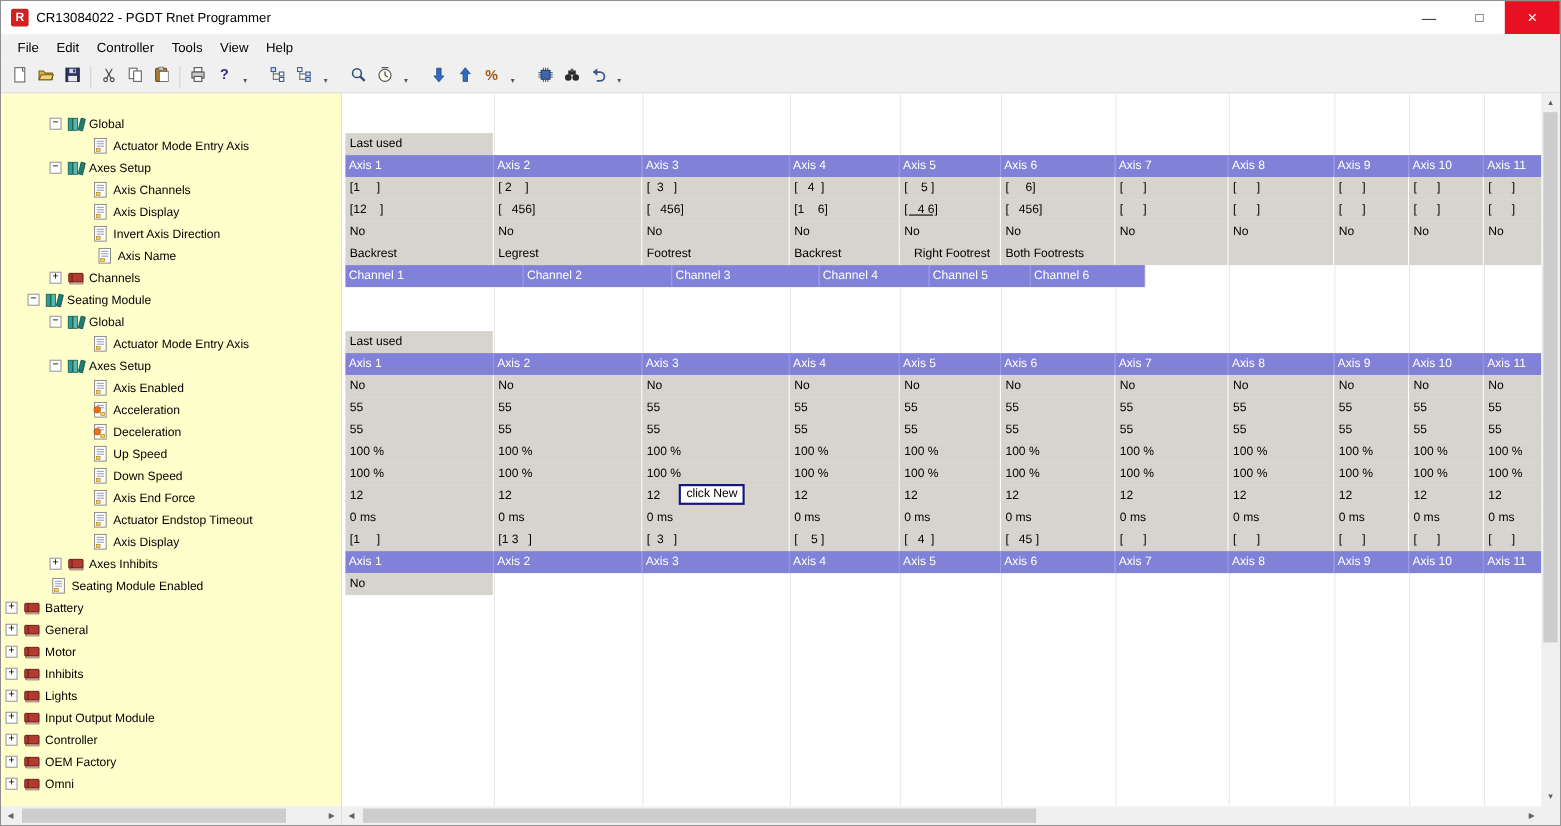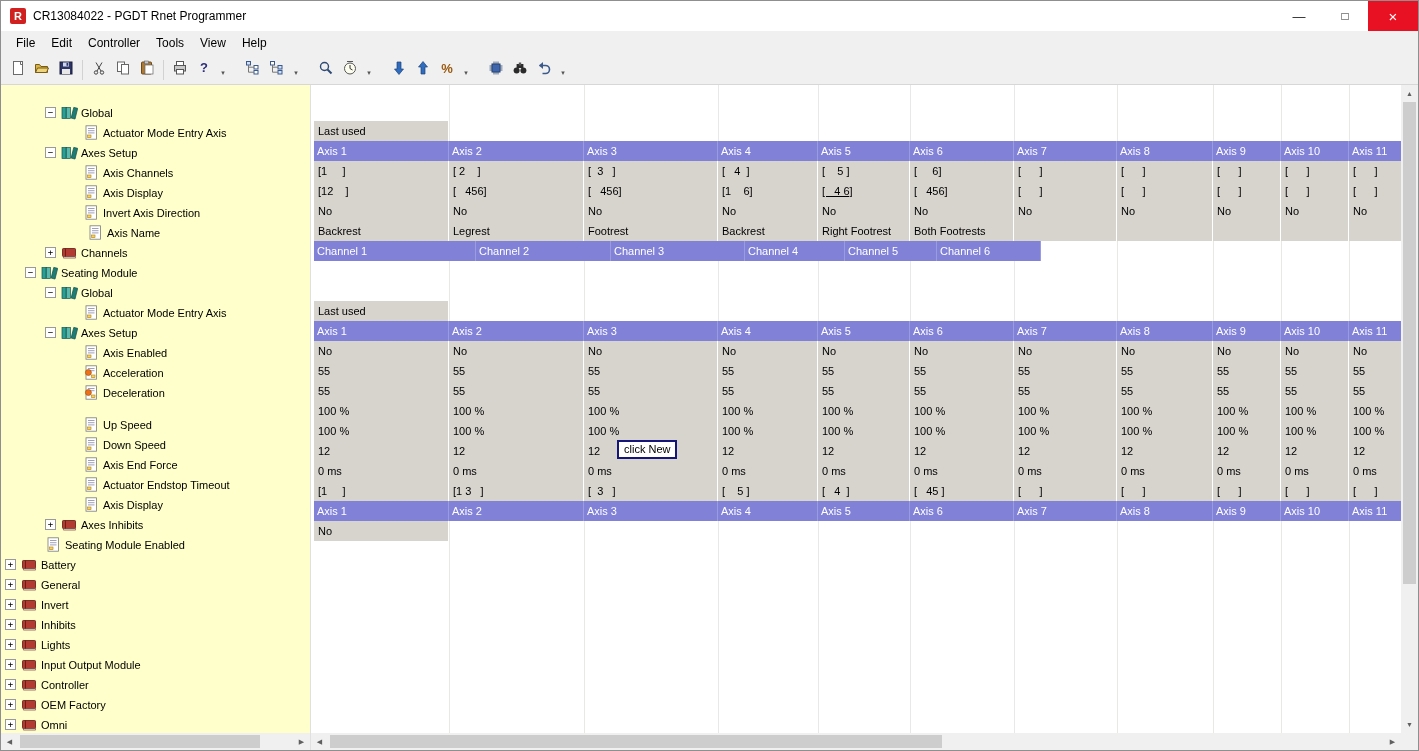--- a/index.html
+++ b/index.html
@@ -432,21 +432,21 @@
           <div class="tree-item" style="padding-left: 82px;">
             <span class="tree-icon"><svg width="17" height="15" viewBox="0 0 17 15">
                 <rect x="3" y="0.8" width="10.5" height="13.4" fill="#fff" stroke="#7a7a7a" stroke-width="0.8"></rect>
                 <line x1="5" y1="3.5" x2="11.5" y2="3.5" stroke="#88a" stroke-width="0.8"></line>
                 <line x1="5" y1="5.7" x2="11.5" y2="5.7" stroke="#88a" stroke-width="0.8"></line>
                 <circle cx="5.4" cy="7.5" r="3" fill="#ed7117" stroke="#9c4a0a" stroke-width="0.6"></circle>
                 <rect x="8.6" y="10" width="3.4" height="2.6" fill="#ffd34d" stroke="#a8801a" stroke-width="0.6"></rect>
               </svg></span>
             <span class="tree-label">Deceleration</span>
           </div>
-          <div class="tree-item" style="padding-left: 82px; margin-top: 12px;">
+          <div class="tree-item" style="padding-left: 82px;">
             <span class="tree-icon"><svg width="17" height="15" viewBox="0 0 17 15">
                 <rect x="3" y="0.8" width="10.5" height="13.4" fill="#fff" stroke="#7a7a7a" stroke-width="0.8"></rect>
                 <line x1="5" y1="3.5" x2="11.5" y2="3.5" stroke="#88a" stroke-width="0.8"></line>
                 <line x1="5" y1="5.7" x2="11.5" y2="5.7" stroke="#88a" stroke-width="0.8"></line>
                 <line x1="5" y1="7.9" x2="11.5" y2="7.9" stroke="#88a" stroke-width="0.8"></line>
                 <rect x="4.6" y="10" width="3.4" height="2.6" fill="#ffd34d" stroke="#a8801a" stroke-width="0.6"></rect>
               </svg></span>
             <span class="tree-label">Up Speed</span>
           </div>
           <div class="tree-item" style="padding-left: 82px;">
@@ -526,21 +526,21 @@
               </svg></span>
             <span class="tree-label">General</span>
           </div>
           <div class="tree-item" style="padding-left: 4px;">
             <div class="expand-box">+</div>
             <span class="tree-icon"><svg width="17" height="15" viewBox="0 0 17 15">
                 <rect x="1.5" y="3.5" width="13" height="8" rx="0.8" fill="#b23a30" stroke="#5e1610" stroke-width="0.8"></rect>
                 <path d="M2.5 11.5h12v1.6h-12z" fill="#e9e3d4" stroke="#5e1610" stroke-width="0.5"></path>
                 <line x1="4.5" y1="3.5" x2="4.5" y2="11.5" stroke="#5e1610" stroke-width="0.8"></line>
               </svg></span>
-            <span class="tree-label">Invert</span>
+            <span class="tree-label">Motor</span>
           </div>
           <div class="tree-item" style="padding-left: 4px;">
             <div class="expand-box">+</div>
             <span class="tree-icon"><svg width="17" height="15" viewBox="0 0 17 15">
                 <rect x="1.5" y="3.5" width="13" height="8" rx="0.8" fill="#b23a30" stroke="#5e1610" stroke-width="0.8"></rect>
                 <path d="M2.5 11.5h12v1.6h-12z" fill="#e9e3d4" stroke="#5e1610" stroke-width="0.5"></path>
                 <line x1="4.5" y1="3.5" x2="4.5" y2="11.5" stroke="#5e1610" stroke-width="0.8"></line>
               </svg></span>
             <span class="tree-label">Inhibits</span>
           </div>
@@ -671,21 +671,21 @@
               <div class="grid-cell cell-value" style="width: 96px;">No</div>
               <div class="grid-cell cell-value" style="width: 68px;">No</div>
               <div class="grid-cell cell-value" style="width: 68px;">No</div>
               <div class="grid-cell cell-value" style="width: 78px;">No</div>
             </div>
             <div class="grid-row">
               <div class="grid-cell cell-value" style="width: 135px;">Backrest</div>
               <div class="grid-cell cell-value" style="width: 135px;">Legrest</div>
               <div class="grid-cell cell-value" style="width: 134px;">Footrest</div>
               <div class="grid-cell cell-value" style="width: 100px;">Backrest</div>
-              <div class="grid-cell cell-value" style="width: 92px;">Right Footrest</div>
+              <div class="grid-cell cell-value" style="width: 92px; text-align: center;">Right Footrest</div>
               <div class="grid-cell cell-value" style="width: 104px;">Both Footrests</div>
               <div class="grid-cell cell-value" style="width: 103px;"></div>
               <div class="grid-cell cell-value" style="width: 96px;"></div>
               <div class="grid-cell cell-value" style="width: 68px;"></div>
               <div class="grid-cell cell-value" style="width: 68px;"></div>
               <div class="grid-cell cell-value" style="width: 78px;"></div>
             </div>
             <div class="grid-row">
               <div class="grid-cell cell-header" style="width: 162px;">Channel 1</div>
               <div class="grid-cell cell-header" style="width: 135px;">Channel 2</div>

